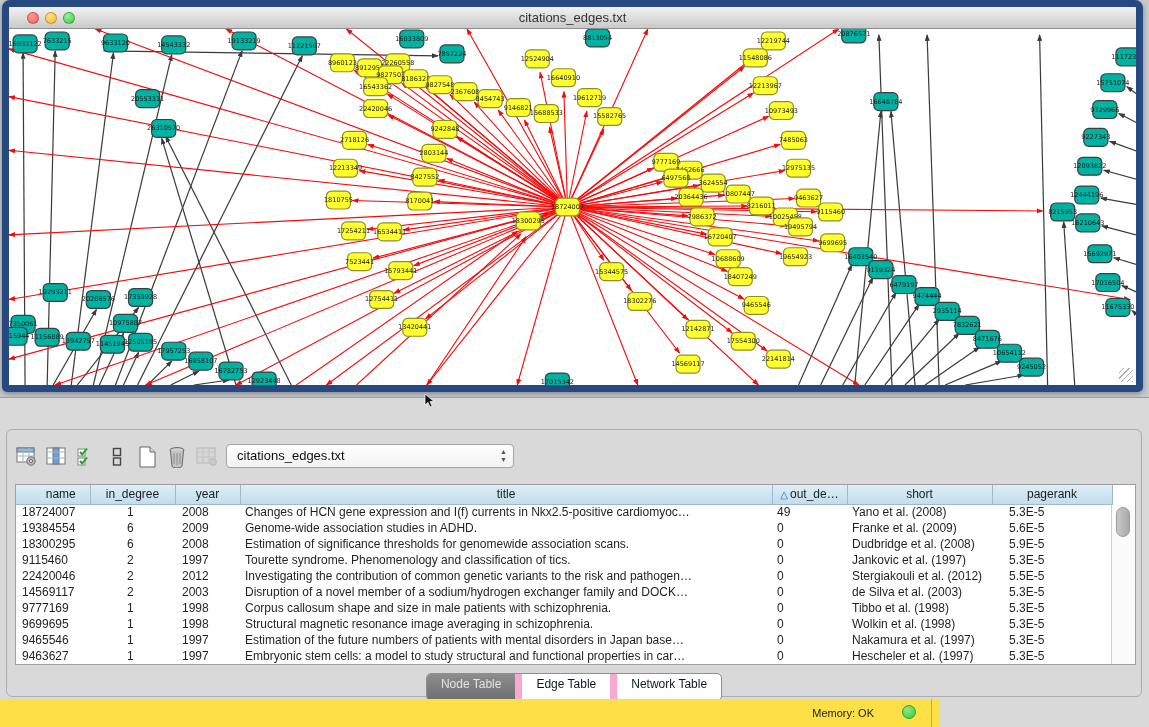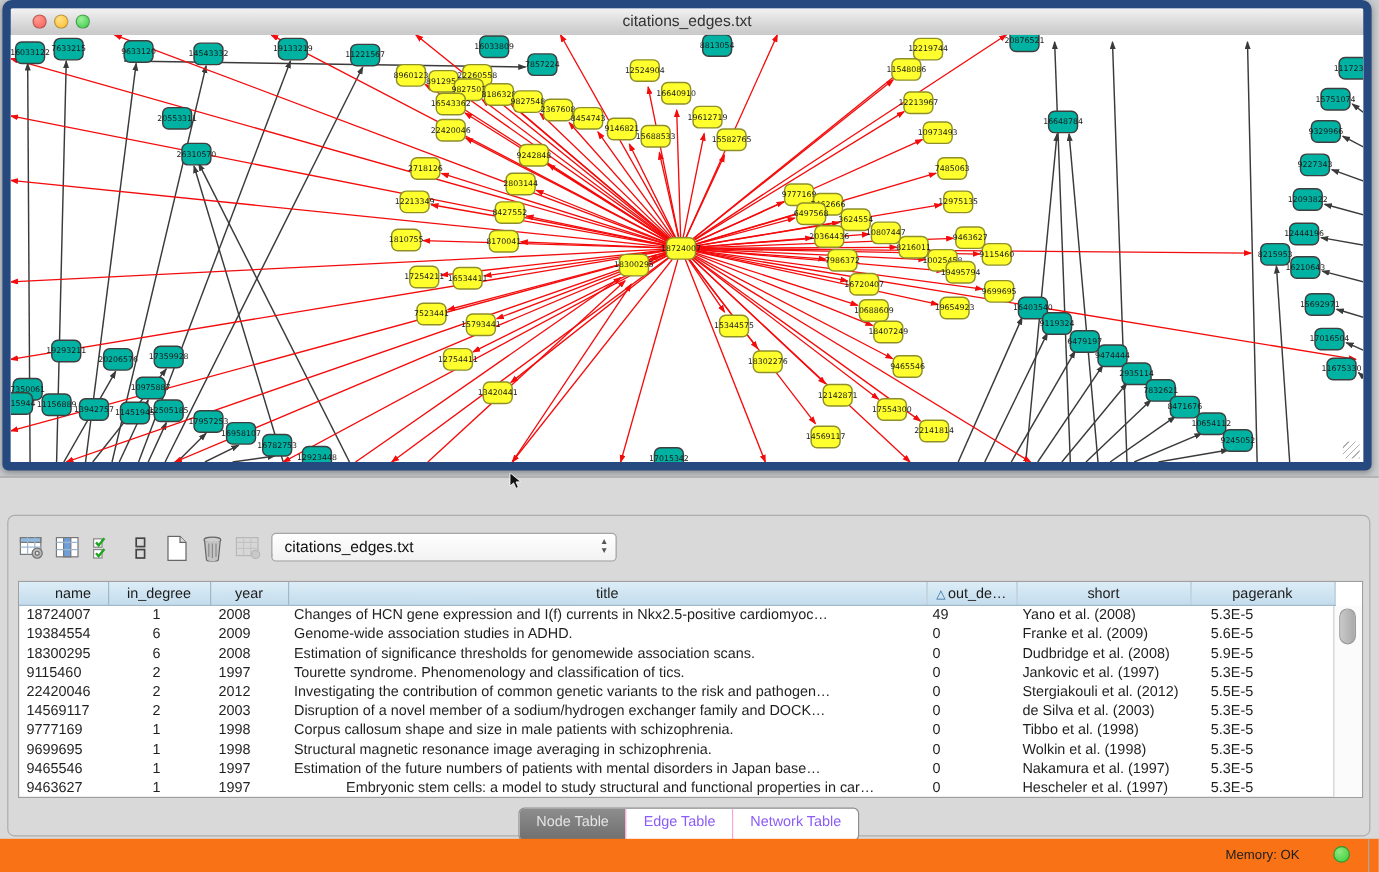--- a/index.html
+++ b/index.html
@@ -52,26 +52,26 @@
   table.grid th:first-child { border-left:none; }
   table.grid td { height:16px; color:#1f1f1f; white-space:nowrap; overflow:hidden; }
   .sortmark { color:#2d6ca2; font-size:10px; margin-right:2px; }
   .vscroll { position:absolute; right:0; top:20px; bottom:0; width:24px; border-left:1px solid #cfcfcf; background:#fbfbfb; }
   .vthumb { position:absolute; left:4px; top:2px; width:14px; height:30px; border-radius:7px;
     background:linear-gradient(90deg,#c9c9c9,#a9a9a9); border:1px solid #9a9a9a; }
 
   
   .tabbar { position:absolute; left:0; right:0; top:243px; height:23px; display:flex; justify-content:center; }
   .seg { display:flex; border:1px solid #8f8f8f; border-radius:5px; overflow:hidden; height:28px; background:#fff; }
-  .seg .tab { padding:2px 14px; font-size:12px; color:#8b5cf6; border-left:1px solid #f9a8d4; line-height:17px; }
+  .seg .tab { padding:2px 14px; font-size:12px; color:#0f172a; border-left:7px solid #f9a8d4; line-height:17px; }
   .seg .tab:first-child { border-left:none; }
   .seg .tab.active { background:linear-gradient(#8d8d8d,#6f6f6f); color:#e4e4e4; }
 
   
-  .statusbar { position:absolute; left:0; bottom:0; width:1149px; height:28px; background:#f97316; }
+  .statusbar { position:absolute; left:0; bottom:0; width:940px; height:28px; background:#fde047; }
   .statusbar .vdiv { position:absolute; right:8px; top:0; bottom:0; width:1px; background:#a8a8a8; }
   .mem-label { position:absolute; right:66px; top:8px; font-size:11px; color:#1c1c1c; }
   .mem-dot { position:absolute; right:24px; top:6px; width:14px; height:14px; border-radius:50%;
     background:radial-gradient(circle at 35% 30%, #8ee87e, #35cd3a); border:1px solid #2d9a33; }
 
   .icon-svg { display:block; }
 </style>
 </head>
 <body>
 <div id="stage">
@@ -827,21 +827,21 @@
                 <td style="padding-left: 7px;">1997</td>
                 <td style="padding-left: 5px;">Estimation of the future numbers of patients with mental disorders in Japan base…</td>
                 <td style="padding-left: 5px;">0</td>
                 <td style="padding-left: 5px;">Nakamura et al. (1997)</td>
                 <td style="padding-left: 17px;">5.3E-5</td>
               </tr>
               <tr>
                 <td style="padding-left: 6px;">9463627</td>
                 <td style="padding-left: 37px;">1</td>
                 <td style="padding-left: 7px;">1997</td>
-                <td style="padding-left: 5px; text-align: center;">Embryonic stem cells: a model to study structural and functional properties in car…</td>
+                <td style="padding-left: 5px;">Embryonic stem cells: a model to study structural and functional properties in car…</td>
                 <td style="padding-left: 5px;">0</td>
                 <td style="padding-left: 5px;">Hescheler et al. (1997)</td>
                 <td style="padding-left: 17px;">5.3E-5</td>
               </tr>
             </tbody>
         </table>
         <div class="vscroll">
           <div class="vthumb"></div>
         </div>
       </div>

